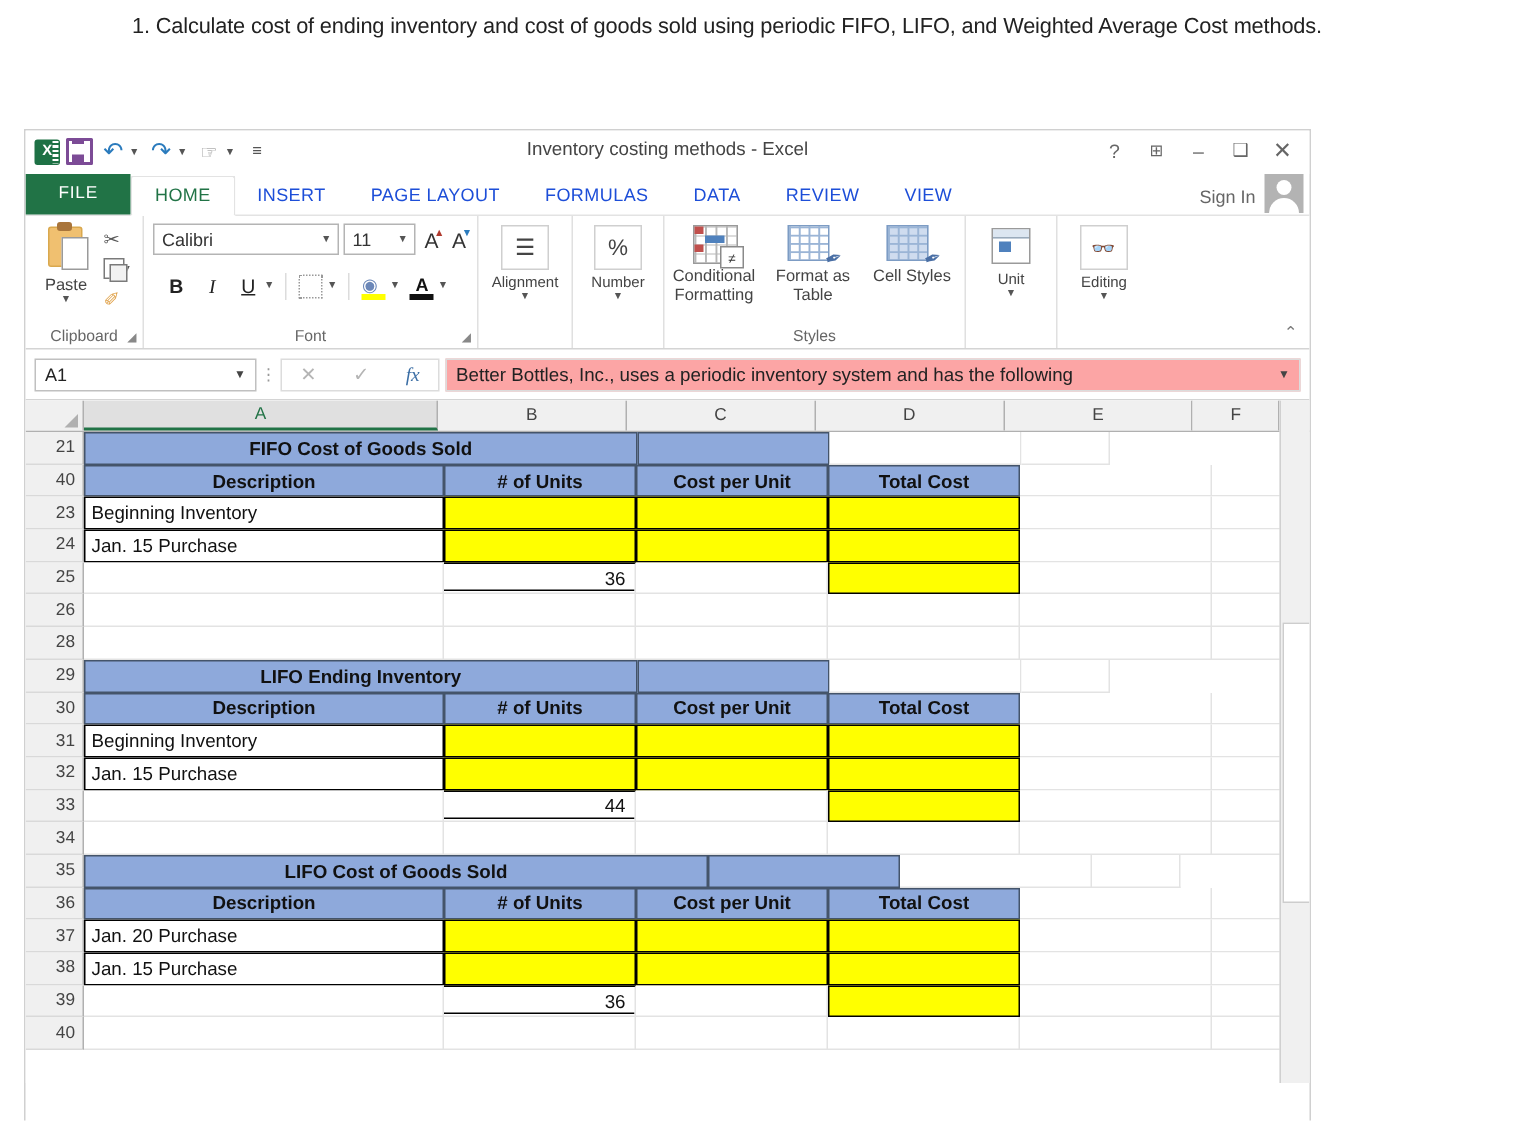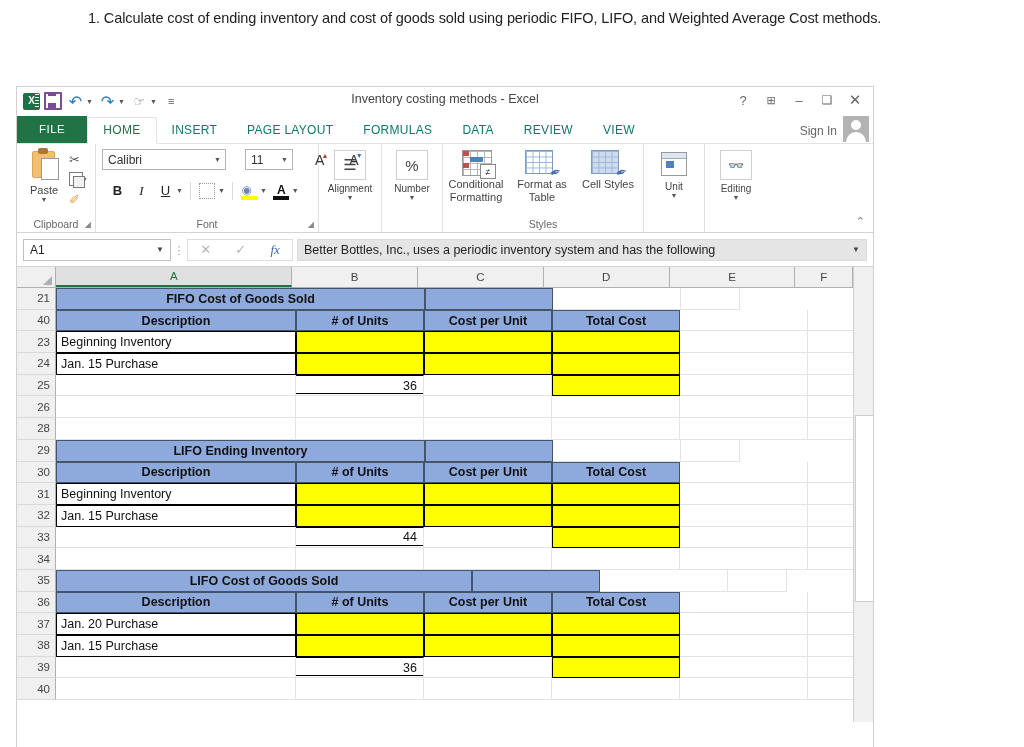--- a/index.html
+++ b/index.html
@@ -46,21 +46,21 @@
   .save-ico::after{content:"";position:absolute;left:2px;bottom:0;width:8px;height:5px;background:#7c4b96;}
 
   .win-title{position:absolute;left:0;right:0;top:5px;text-align:center;font-size:12.5px;color:#444;}
   .win-btns{position:absolute;right:4px;top:2px;display:flex;align-items:center;gap:0px;}
   .win-btn{width:28px;height:22px;display:flex;align-items:center;justify-content:center;
     font-size:13px;color:#666;}
   .win-btn.close{font-size:15px;}
 
   
   .tabs{height:27px;display:flex;align-items:flex-end;position:relative;border-bottom:1px solid #e3e3e3;}
-  .tab{padding:0 15px;height:25px;line-height:25px;font-size:12px;color:#0f766e;letter-spacing:.3px;}
+  .tab{padding:0 15px;height:25px;line-height:25px;font-size:12px;color:#1d4ed8;letter-spacing:.3px;}
   .tab.file{background:#217346;color:#fff;font-size:11.5px;padding:0 22px;height:27px;line-height:27px;letter-spacing:.5px;}
   .tab.active{background:#fff;color:#217346;border:1px solid #e3e3e3;border-bottom:1px solid #fff;
     position:relative;top:1px;border-radius:2px 2px 0 0;}
   .signin{position:absolute;right:36px;bottom:5px;font-size:12px;color:#666;}
   .avatar{position:absolute;right:4px;bottom:1px;width:26px;height:26px;background:#b3b3b3;overflow:hidden;}
   .avatar::before{content:"";position:absolute;left:8px;top:4px;width:10px;height:10px;border-radius:50%;background:#fff;}
   .avatar::after{content:"";position:absolute;left:3px;top:16px;width:20px;height:14px;border-radius:10px 10px 0 0;background:#fff;}
 
   
   .ribbon{height:88px;position:relative;background:#fff;border-bottom:1px solid #d4d4d4;display:flex;}
@@ -79,21 +79,21 @@
   .paste .ar{font-size:7px;color:#555;}
   .smallicons{position:absolute;left:52px;top:5px;width:24px;}
   .si{height:20px;display:flex;align-items:center;font-size:12px;color:#666;}
   .scissors{color:#5a5a5a;font-size:13px;}
   .copy2{width:12px;height:12px;border:1px solid #7a7a7a;position:relative;background:#fff;}
   .copy2::before{content:"";position:absolute;left:3px;top:3px;width:10px;height:10px;border:1px solid #7a7a7a;background:#f2f2f2;}
   .brush{color:#e0a24a;font-size:13px;}
 
   
   .g-font{width:222px;}
-  .fontrow1{position:absolute;left:6px;top:5px;display:flex;align-items:center;gap:19px;}
+  .fontrow1{position:absolute;left:6px;top:5px;display:flex;align-items:center;gap:3px;}
   .fname{width:124px;height:21px;border:1px solid #b4b4b4;background:#fff;font-size:12px;color:#333;
     display:flex;align-items:center;padding-left:5px;box-sizing:border-box;position:relative;}
   .fname .c{position:absolute;right:4px;font-size:7px;color:#555;}
   .fsize{width:48px;height:21px;border:1px solid #b4b4b4;background:#fff;font-size:12px;color:#333;
     display:flex;align-items:center;padding-left:5px;box-sizing:border-box;position:relative;}
   .fsize .c{position:absolute;right:4px;font-size:7px;color:#555;}
   .growA,.shrinkA{font-size:14px;color:#333;position:relative;padding:0 3px;}
   .growA sup,.shrinkA sup{font-size:7px;position:absolute;top:0px;right:-1px;}
   .growA sup{color:#b03a2e;}
   .shrinkA sup{color:#2b7bbd;}
@@ -156,21 +156,21 @@
   
   .fbar{height:34px;display:flex;align-items:center;padding:0 6px;background:#fff;border-bottom:1px solid #d4d4d4;box-sizing:border-box;}
   .namebox{width:148px;height:22px;border:1px solid #c0c0c0;background:#fff;display:flex;align-items:center;
     padding:0 6px;font-size:12px;color:#222;box-sizing:border-box;position:relative;}
   .namebox .c{position:absolute;right:6px;font-size:8px;color:#444;}
   .vdots{width:16px;text-align:center;font-size:11px;color:#999;line-height:10px;letter-spacing:0;}
   .fbtns{width:106px;height:22px;border:1px solid #dcdcdc;background:#fff;display:flex;align-items:center;
     justify-content:space-around;box-sizing:border-box;}
   .fbtns span{font-size:13px;color:#b5b5b5;}
   .fbtns .fx{font-style:italic;font-family:"Liberation Serif",serif;color:#3b6ea5;font-size:13px;}
-  .finput{flex:1;height:22px;margin-left:4px;border:1px solid #dcdcdc;background:#e5e5e5;display:flex;align-items:center;
+  .finput{flex:1;height:22px;margin-left:4px;border:1px solid #dcdcdc;background:#fca5a5;display:flex;align-items:center;
     padding:0 6px;font-size:12.5px;color:#222;box-sizing:border-box;position:relative;}
   .finput .c{position:absolute;right:6px;font-size:8px;color:#444;}
 
   
   .gridwrap{position:relative;height:455px;background:#fff;overflow:hidden;}
   .colhdr{display:flex;height:20px;border-bottom:1px solid #b0b0b0;background:#f0f0f0;}
   .corner{width:39px;position:relative;background:#f0f0f0;border-right:1px solid #b0b0b0;}
   .corner::after{content:"";position:absolute;right:3px;bottom:2px;border-left:9px solid transparent;border-bottom:9px solid #b0b0b0;}
   .ch{border-right:1px solid #b0b0b0;display:flex;align-items:center;justify-content:center;
     font-size:11.5px;color:#444;background:#f0f0f0;box-sizing:border-box;}

